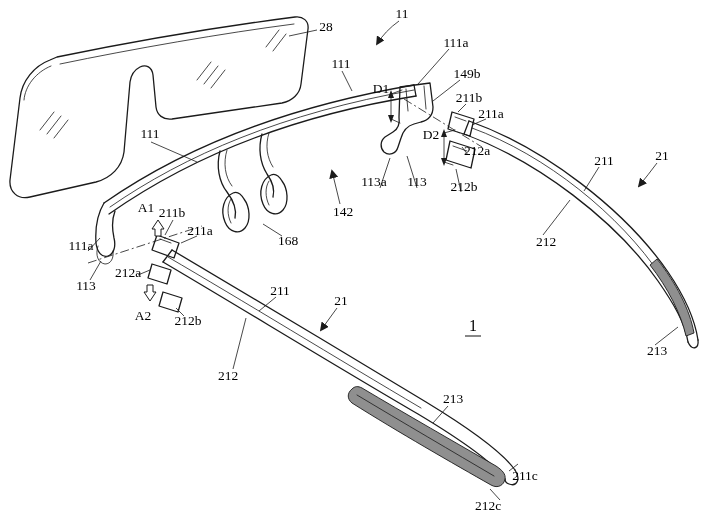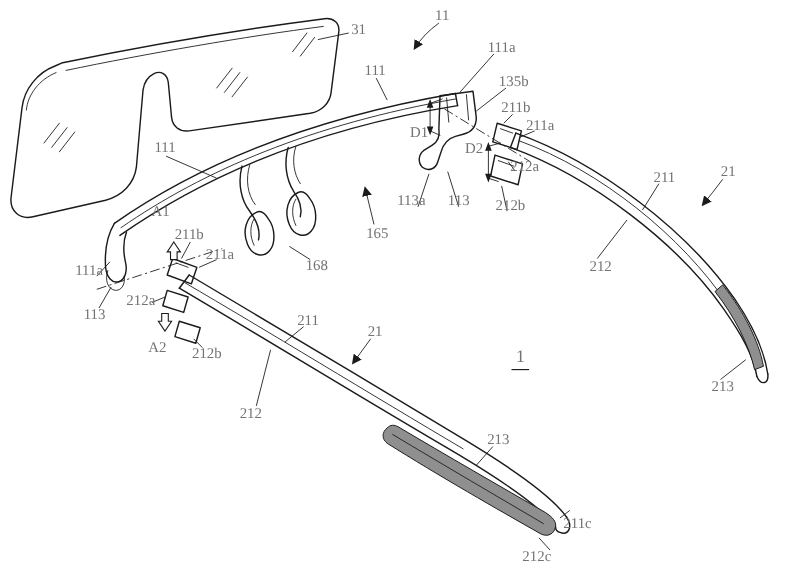--- a/index.html
+++ b/index.html
@@ -10,21 +10,21 @@
   .stage svg{position:absolute;left:0;top:0;}
   .part{fill:none;stroke:#1b1b1b;stroke-width:1.3;stroke-linecap:round;stroke-linejoin:round;}
   .thin{fill:none;stroke:#1b1b1b;stroke-width:0.8;stroke-linecap:round;}
   .leader{fill:none;stroke:#1b1b1b;stroke-width:0.8;}
   .dashdot{fill:none;stroke:#1b1b1b;stroke-width:0.8;stroke-dasharray:9 3 2 3;}
   .shade{fill:#8f8f8f;stroke:#1b1b1b;stroke-width:0.9;}
   .hollow{fill:#ffffff;stroke:#1b1b1b;stroke-width:1;}
   .arrhead{fill:#1b1b1b;stroke:none;}
   .ref{
     position:absolute;transform:translate(-50%,-50%);
-    font-size:13.5px;color:#737373;white-space:nowrap;line-height:1;text-align:center;
+    font-size:13.5px;color:#000000;white-space:nowrap;line-height:1;text-align:center;
   }
   .fig-num{font-size:16px;padding:0 4px 2px;border-bottom:1.4px solid #111;}
 </style>
 </head>
 <body>
 
 <div class="stage">
 
 <svg viewBox="0 0 720 521" width="720" height="521">
   <defs>
@@ -168,38 +168,38 @@
     <line class="leader" x1="276" y1="297" x2="259" y2="311"></line>
     <path class="leader" d="M 337,308 Q 329,319 321,330" marker-end="url(#ah)"></path>
     <line class="leader" x1="655" y1="345" x2="678" y2="327"></line>
     <line class="leader" x1="233" y1="369" x2="246" y2="318"></line>
     <line class="leader" x1="448" y1="406" x2="433" y2="423"></line>
     <line class="leader" x1="518" y1="464" x2="509" y2="471"></line>
     <line class="leader" x1="500" y1="500" x2="490" y2="489"></line>
   </g>
 </svg>
 
-<div class="ref" style="left:326px;top:27px">31</div>
+<div class="ref" style="left:326px;top:27px">28</div>
 <div class="ref" style="left:402px;top:14px">11</div>
 <div class="ref" style="left:456px;top:43px">111a</div>
 <div class="ref" style="left:341px;top:64px">111</div>
-<div class="ref" style="left:467px;top:74px">135b</div>
-<div class="ref" style="left:381px;top:120px">D1</div>
+<div class="ref" style="left:467px;top:74px">149b</div>
+<div class="ref" style="left:381px;top:89px">D1</div>
 <div class="ref" style="left:469px;top:98px">211b</div>
 <div class="ref" style="left:491px;top:114px">211a</div>
 <div class="ref" style="left:150px;top:134px">111</div>
 <div class="ref" style="left:431px;top:135px">D2</div>
 <div class="ref" style="left:477px;top:151px">212a</div>
 <div class="ref" style="left:374px;top:182px">113a</div>
 <div class="ref" style="left:417px;top:182px">113</div>
 <div class="ref" style="left:464px;top:187px">212b</div>
 <div class="ref" style="left:604px;top:161px">211</div>
 <div class="ref" style="left:662px;top:156px">21</div>
-<div class="ref" style="left:343px;top:212px">165</div>
-<div class="ref" style="left:146px;top:192px">A1</div>
+<div class="ref" style="left:343px;top:212px">142</div>
+<div class="ref" style="left:146px;top:208px">A1</div>
 <div class="ref" style="left:172px;top:213px">211b</div>
 <div class="ref" style="left:200px;top:231px">211a</div>
 <div class="ref" style="left:288px;top:241px">168</div>
 <div class="ref" style="left:81px;top:246px">111a</div>
 <div class="ref" style="left:546px;top:242px">212</div>
 <div class="ref" style="left:86px;top:286px">113</div>
 <div class="ref" style="left:128px;top:273px">212a</div>
 <div class="ref" style="left:143px;top:316px">A2</div>
 <div class="ref" style="left:188px;top:321px">212b</div>
 <div class="ref" style="left:280px;top:291px">211</div>

